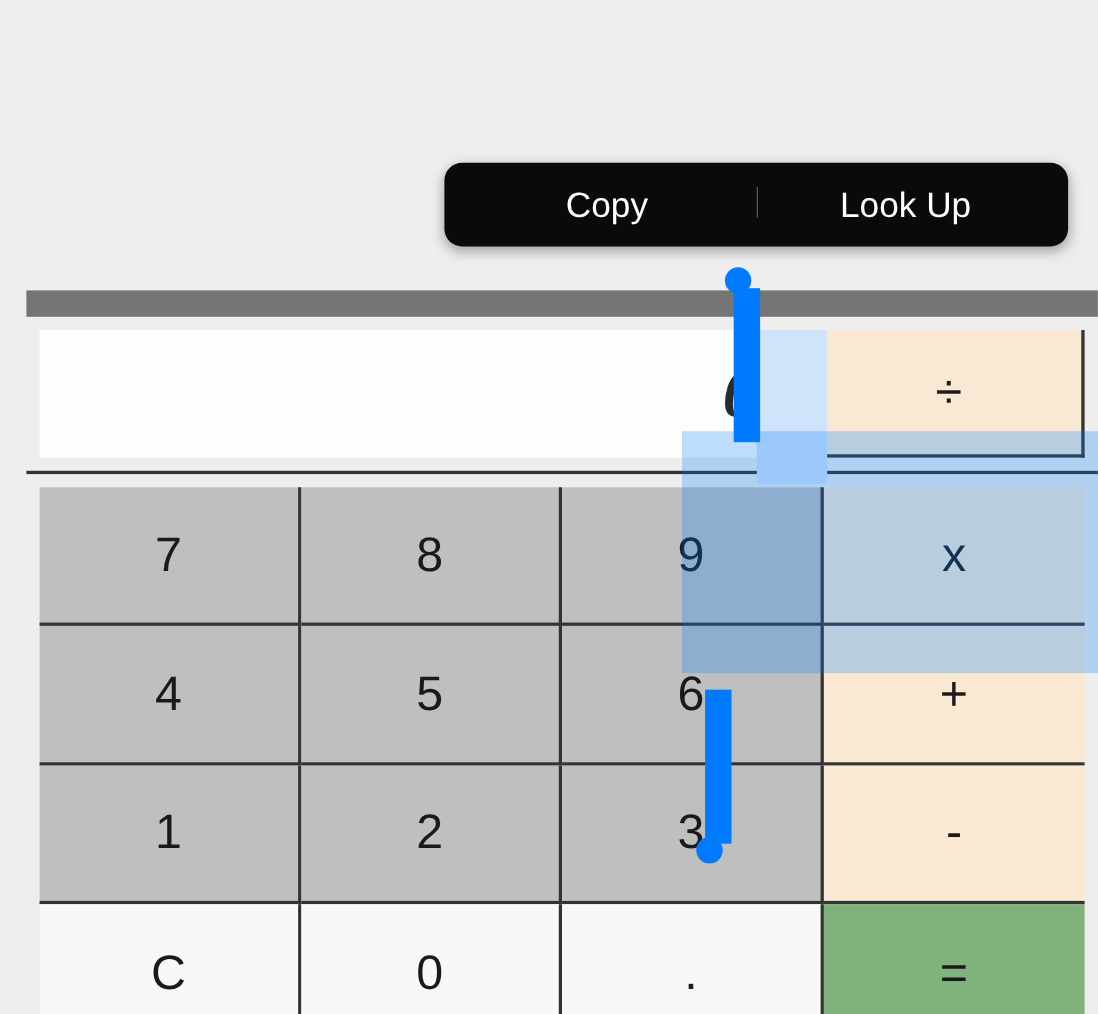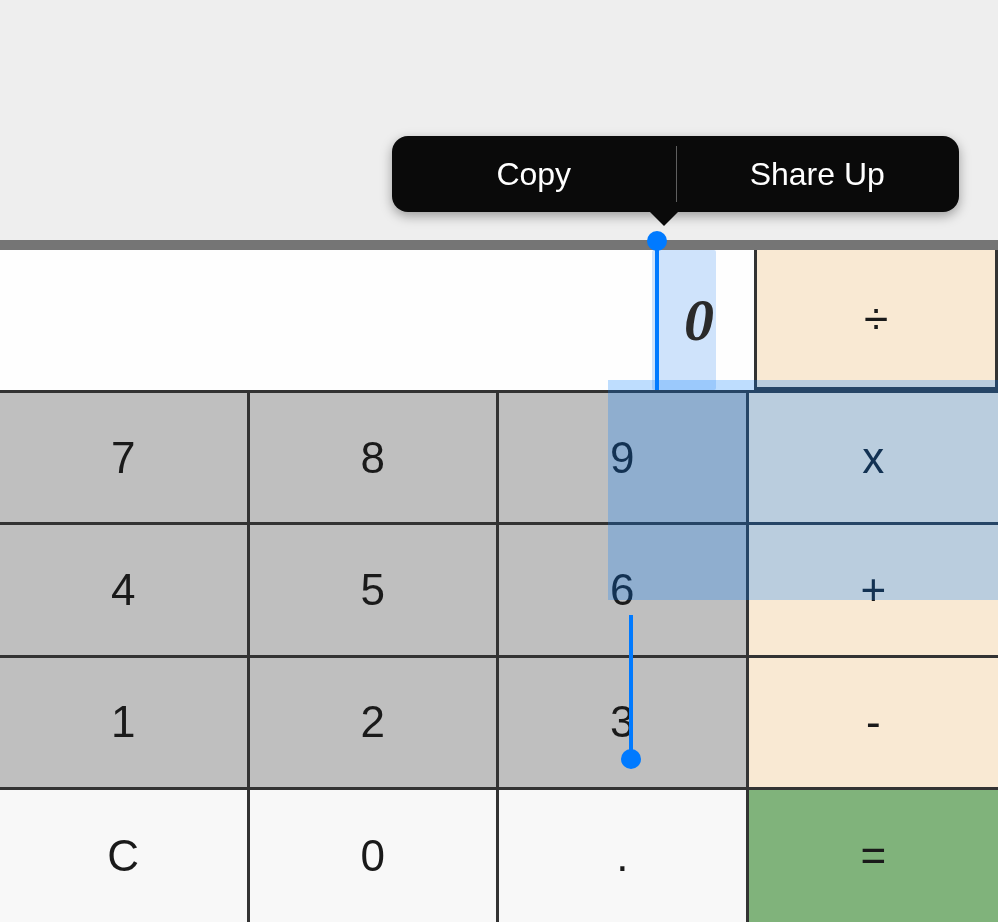--- a/index.html
+++ b/index.html
@@ -1,18 +1,18 @@
 <!DOCTYPE html>
 <html><head>
   <meta charset="utf-8">
   <style>
     * {
       box-sizing: border-box;
       margin: 0;
-      padding: 0;
+      padding: 12px;
     }
     body {
       font-family: -apple-system, BlinkMacSystemFont, "Helvetica Neue", Arial, sans-serif;
       background: #eeeeee;
       width: 998px;
       height: 922px;
       overflow: hidden;
       position: relative;
     }
     .top-area {
@@ -168,21 +168,21 @@
       border-top: 16px solid #0a0a0a;
     }
   </style>
 </head>
 <body>
 
 <div class="top-area"></div>
 
 <div class="context-menu">
   <div class="context-menu-item">Copy</div>
-  <div class="context-menu-item">Share Up</div>
+  <div class="context-menu-item">Look Up</div>
   <div class="context-menu-arrow"></div>
 </div>
 
 <div class="divider-bar"></div>
 
 <div class="display-row">
   <div class="display-cell">
     <div class="display-selection-highlight" style="left:652px; top:0px; width:64px; height:140px;"></div>
     <span class="display-value">0</span>
   </div>

